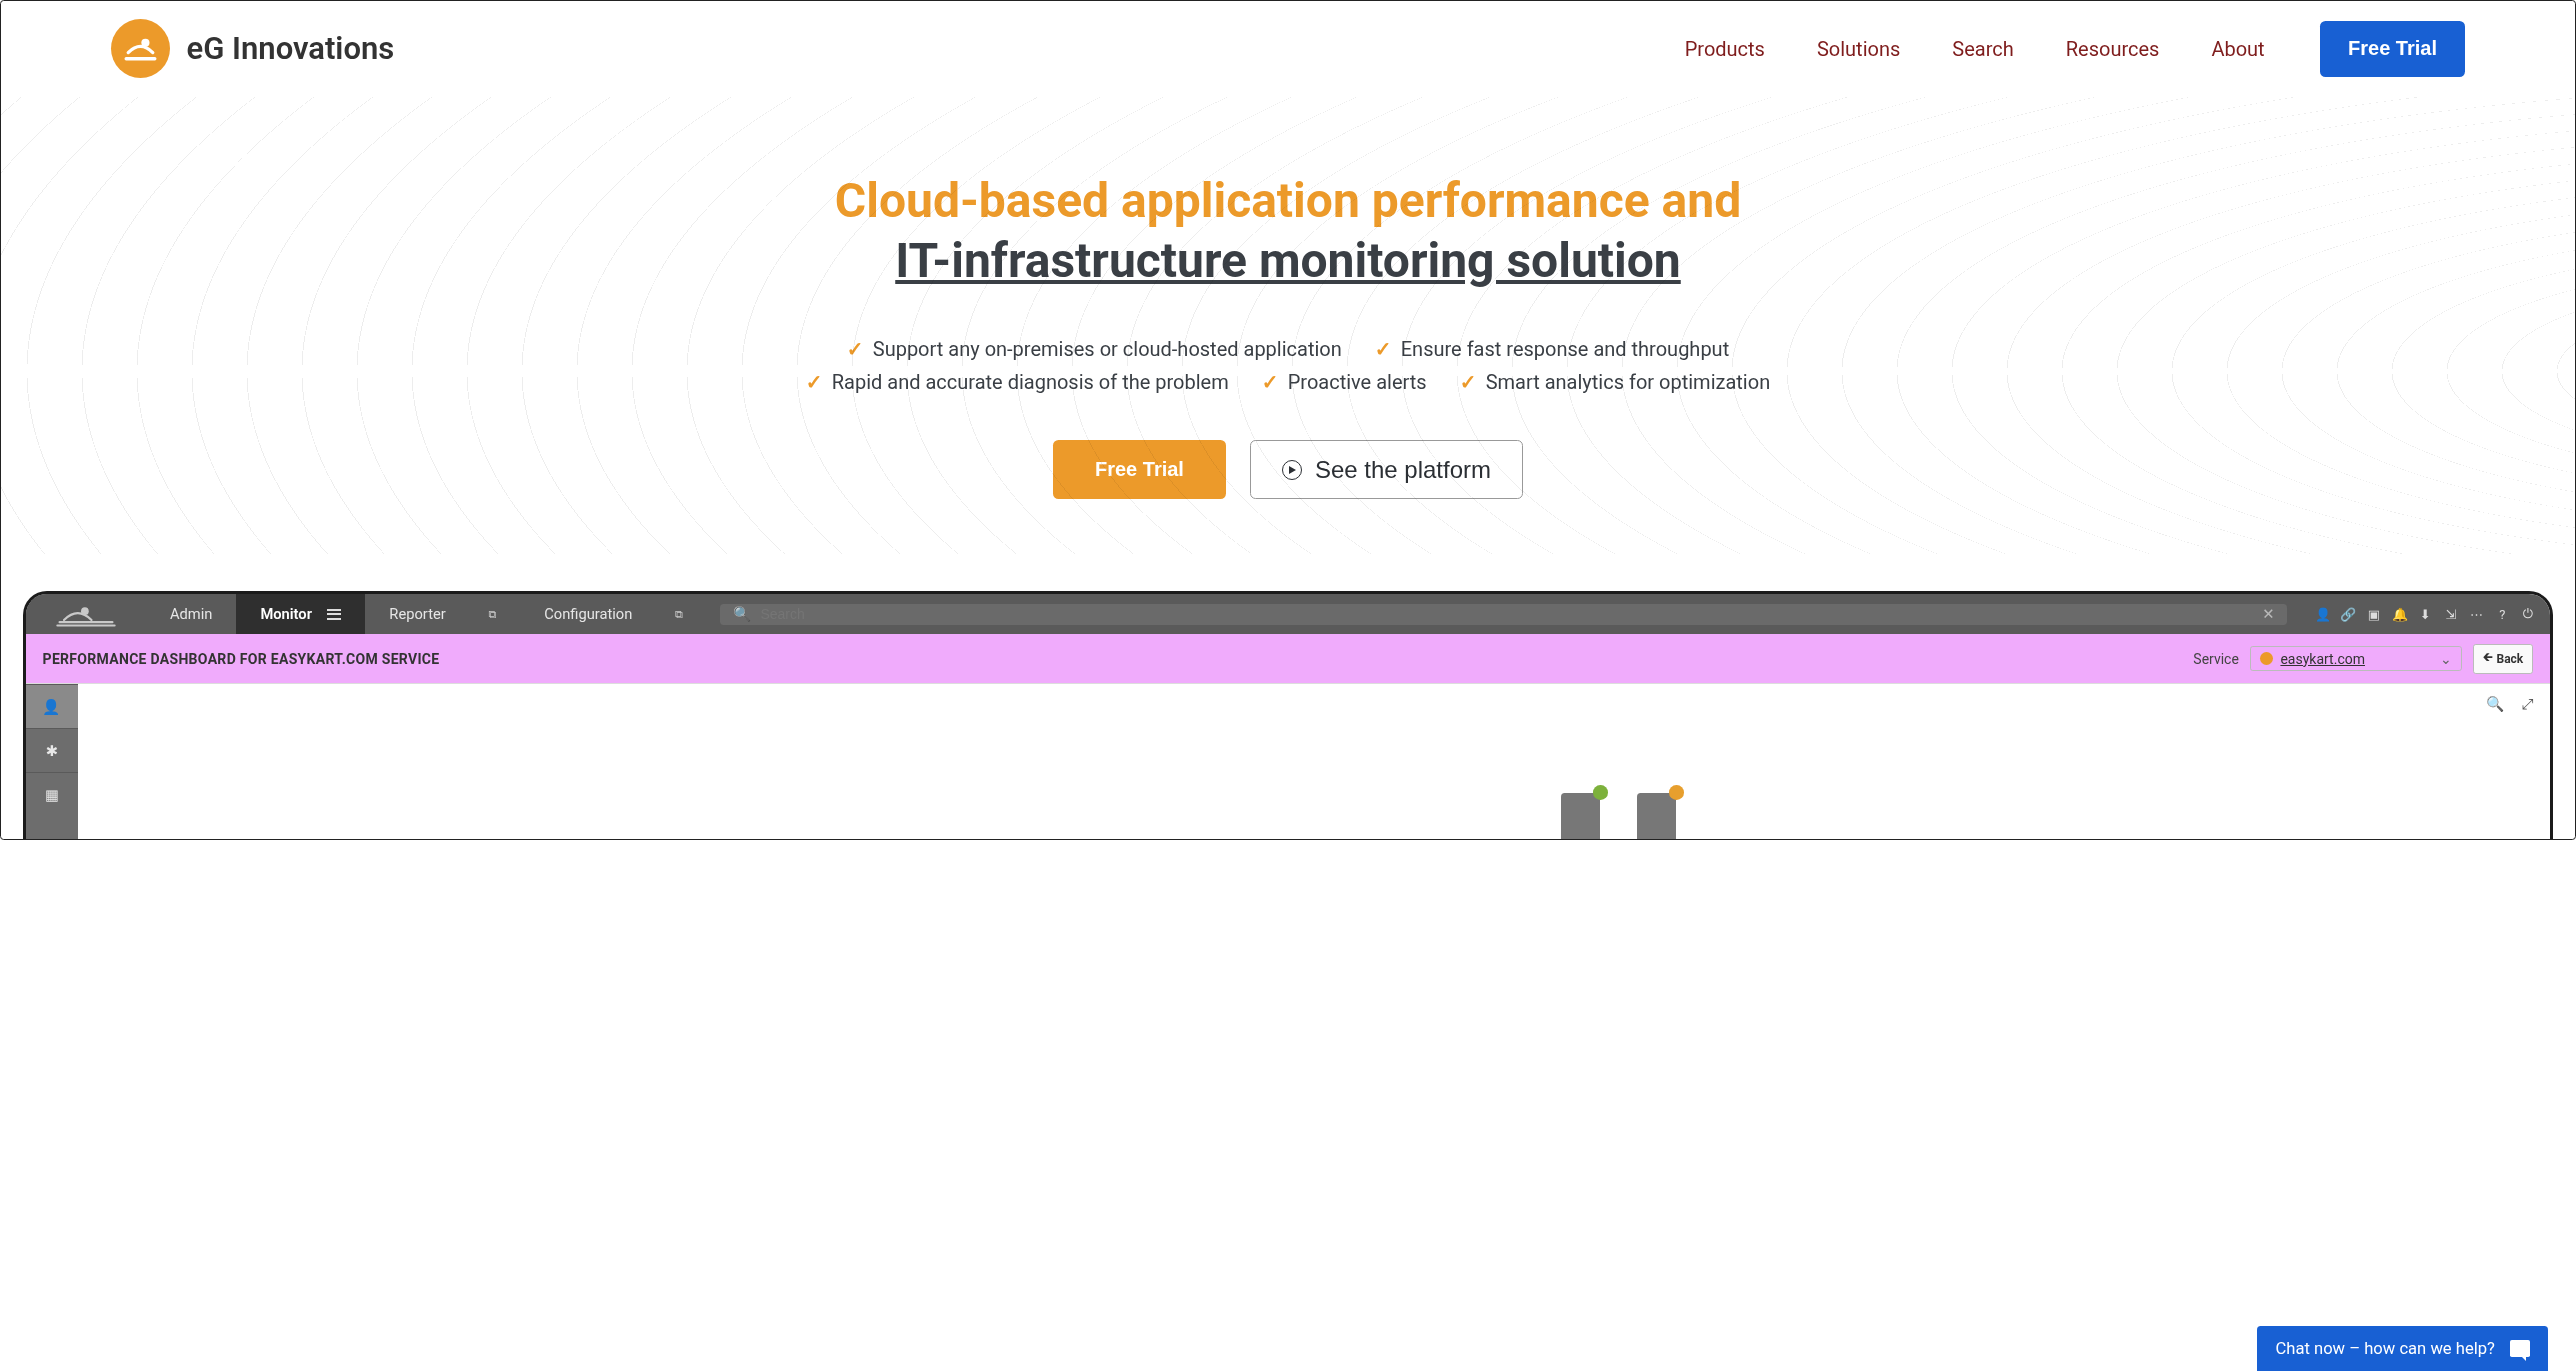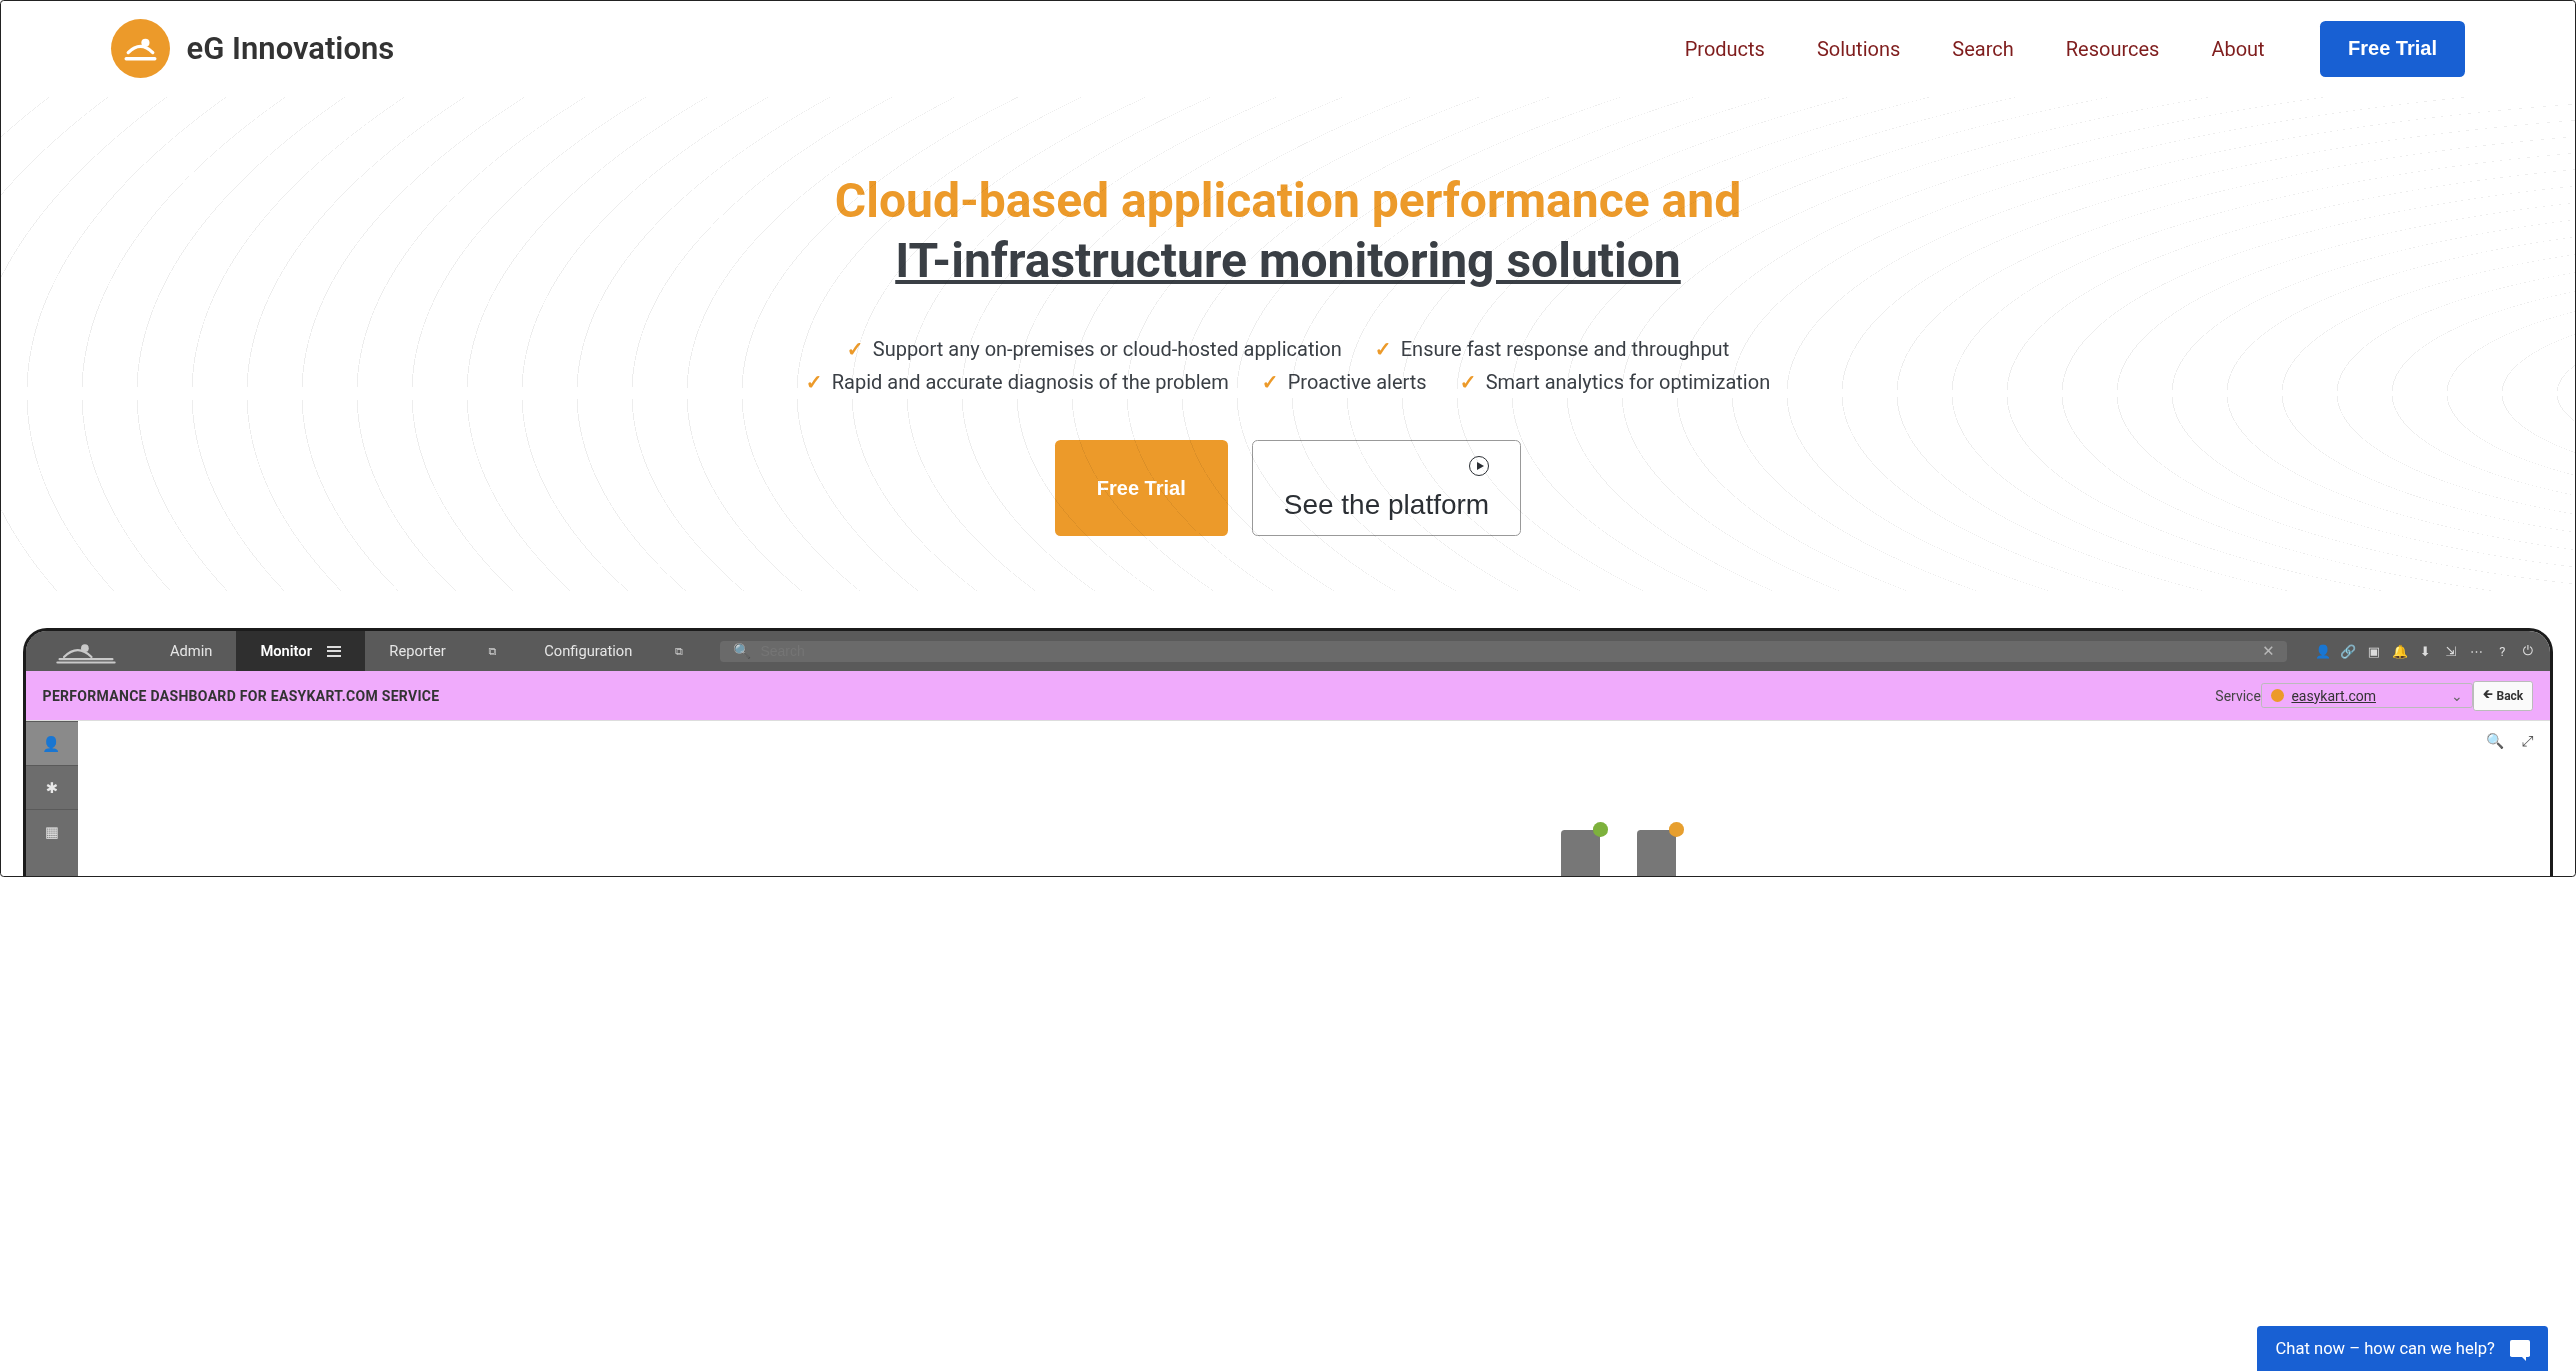--- a/index.html
+++ b/index.html
@@ -19,42 +19,42 @@
   
   .hero { text-align: center; padding: 74px 37px 55px; position: relative; }
   .hero h1 { font-size: 48px; font-weight: 700; line-height: 1.25; text-align: center; }
   .hero h1 .orange { color: #ec9a2a; }
   .hero h1 .dark { color: #3a3f45; text-decoration: underline; }
   .features { margin-top: 46px; display: flex; flex-wrap: wrap; justify-content: center; gap: 9.2px 33px; max-width: 1013px; margin-left: auto; margin-right: auto; }
   .feat { display: inline-flex; align-items: center; gap: 9.2px; font-size: 20px; color: #3a3f45; }
   .check { color: #ec9a2a; font-weight: 900; }
   .cta-row { margin-top: 46px; display: flex; justify-content: center; gap: 24px; }
   .btn-primary { background: #ec9a2a; color: #fff; border: none; padding: 16.6px 42px; border-radius: 5.5px; font-size: 20px; font-weight: 600; cursor: pointer; }
-  .btn-secondary { background: #fff; border: 1.8px solid #999; padding: 14.7px 31px; border-radius: 5.5px; font-size: 28px; font-weight: 500; cursor: pointer; display: inline-flex; align-items: flex-end; gap: 13px; color: #2b2f34; flex-direction: column; }
+  .btn-secondary { background: #fff; border: 1.8px solid #999; padding: 14.7px 31px; border-radius: 5.5px; font-size: 24px; font-weight: 500; cursor: pointer; display: inline-flex; align-items: center; gap: 13px; color: #2b2f34; }
   .play-icon { width: 20px; height: 20px; border: 1.8px solid #2b2f34; border-radius: 50%; display: inline-flex; align-items: center; justify-content: center; }
   .play-icon::after { content: ""; border-left: 7.4px solid #2b2f34; border-top: 4.6px solid transparent; border-bottom: 4.6px solid transparent; margin-left: 1.8px; }
 
   
   .monitor { margin: 37px 22px 0; border: 3.7px solid #1b1b1b; border-bottom: none; border-radius: 24px 24px 0 0; overflow: hidden; background: #fff; position: relative; }
   .mon-top { background: #5a5a5a; display: flex; align-items: stretch; height: 40px; color: #e6e6e6; font-size: 14.7px; }
   .mon-logo { width: 120px; display: flex; align-items: center; justify-content: center; background: #5a5a5a; }
   .mon-logo svg { width: 74px; height: 33px; fill: #c9c9c9; }
   .mon-tab { padding: 0 24px; display: flex; align-items: center; gap: 14.7px; cursor: pointer; }
   .mon-tab.active { background: #2f2f2f; font-weight: 600; color: #fff; }
   .mon-tab .popout { margin-left: 28px; font-size: 11px; opacity: .8; }
   .mon-search { flex: 1; margin: 9.2px 13px; background: #6a6a6a; border-radius: 3.7px; display: flex; align-items: center; padding: 0 13px; color: #ccc; position: relative; }
   .mon-search .q { opacity: .8; margin-right: 9.2px; }
   .mon-search input { background: transparent; border: none; color: #eee; font-size: 14px; flex: 1; outline: none; }
   .mon-search .x { margin-left: auto; cursor: pointer; opacity: .8; }
   .mon-icons { display: flex; align-items: center; gap: 11px; padding: 0 14.7px; color: #ddd; }
   .mon-icons .ic { width: 14.7px; text-align: center; font-size: 13px; cursor: pointer; }
 
   .mon-bar { background: #f0abfc; border-bottom: 0.9px solid #ddd; padding: 9.2px 16.6px; display: flex; align-items: center; font-size: 14px; }
   .mon-bar .title { font-weight: 700; letter-spacing: 0.3px; color: #333; text-transform: uppercase; }
-  .mon-bar .right { margin-left: auto; display: flex; align-items: center; }
+  .mon-bar .right { margin-left: auto; display: flex; align-items: center; gap: 11px; }
   .service-label { color: #444; }
   .service-select { border: 0.9px solid #bbb; border-radius: 2.8px; padding: 3.7px 9.2px; display: flex; align-items: center; gap: 7.4px; min-width: 212px; cursor: pointer; }
   .service-dot { width: 13px; height: 13px; border-radius: 50%; background: #ec9a2a; display:inline-block; }
   .service-name { flex: 1; color: #333; text-decoration: underline; }
   .chev { color: #666; }
   .back-btn { border: 0.9px solid #bbb; border-radius: 2.8px; padding: 3.7px 9.2px; font-size: 12px; font-weight: 700; cursor: pointer; background: #fafafa; display:flex; align-items:center; gap:3.7px;}
 
   .mon-body { display: flex; height: 155px; border-top: none; background: #fff; position: relative; }
   .mon-side { width: 52px; background: #6d6d6d; display: flex; flex-direction: column; }
   .mon-side .sic { flex: none; height: 44px; display: flex; align-items: center; justify-content: center; color: #e8e8e8; cursor: pointer; border-top: 0.9px solid #5a5a5a; }

